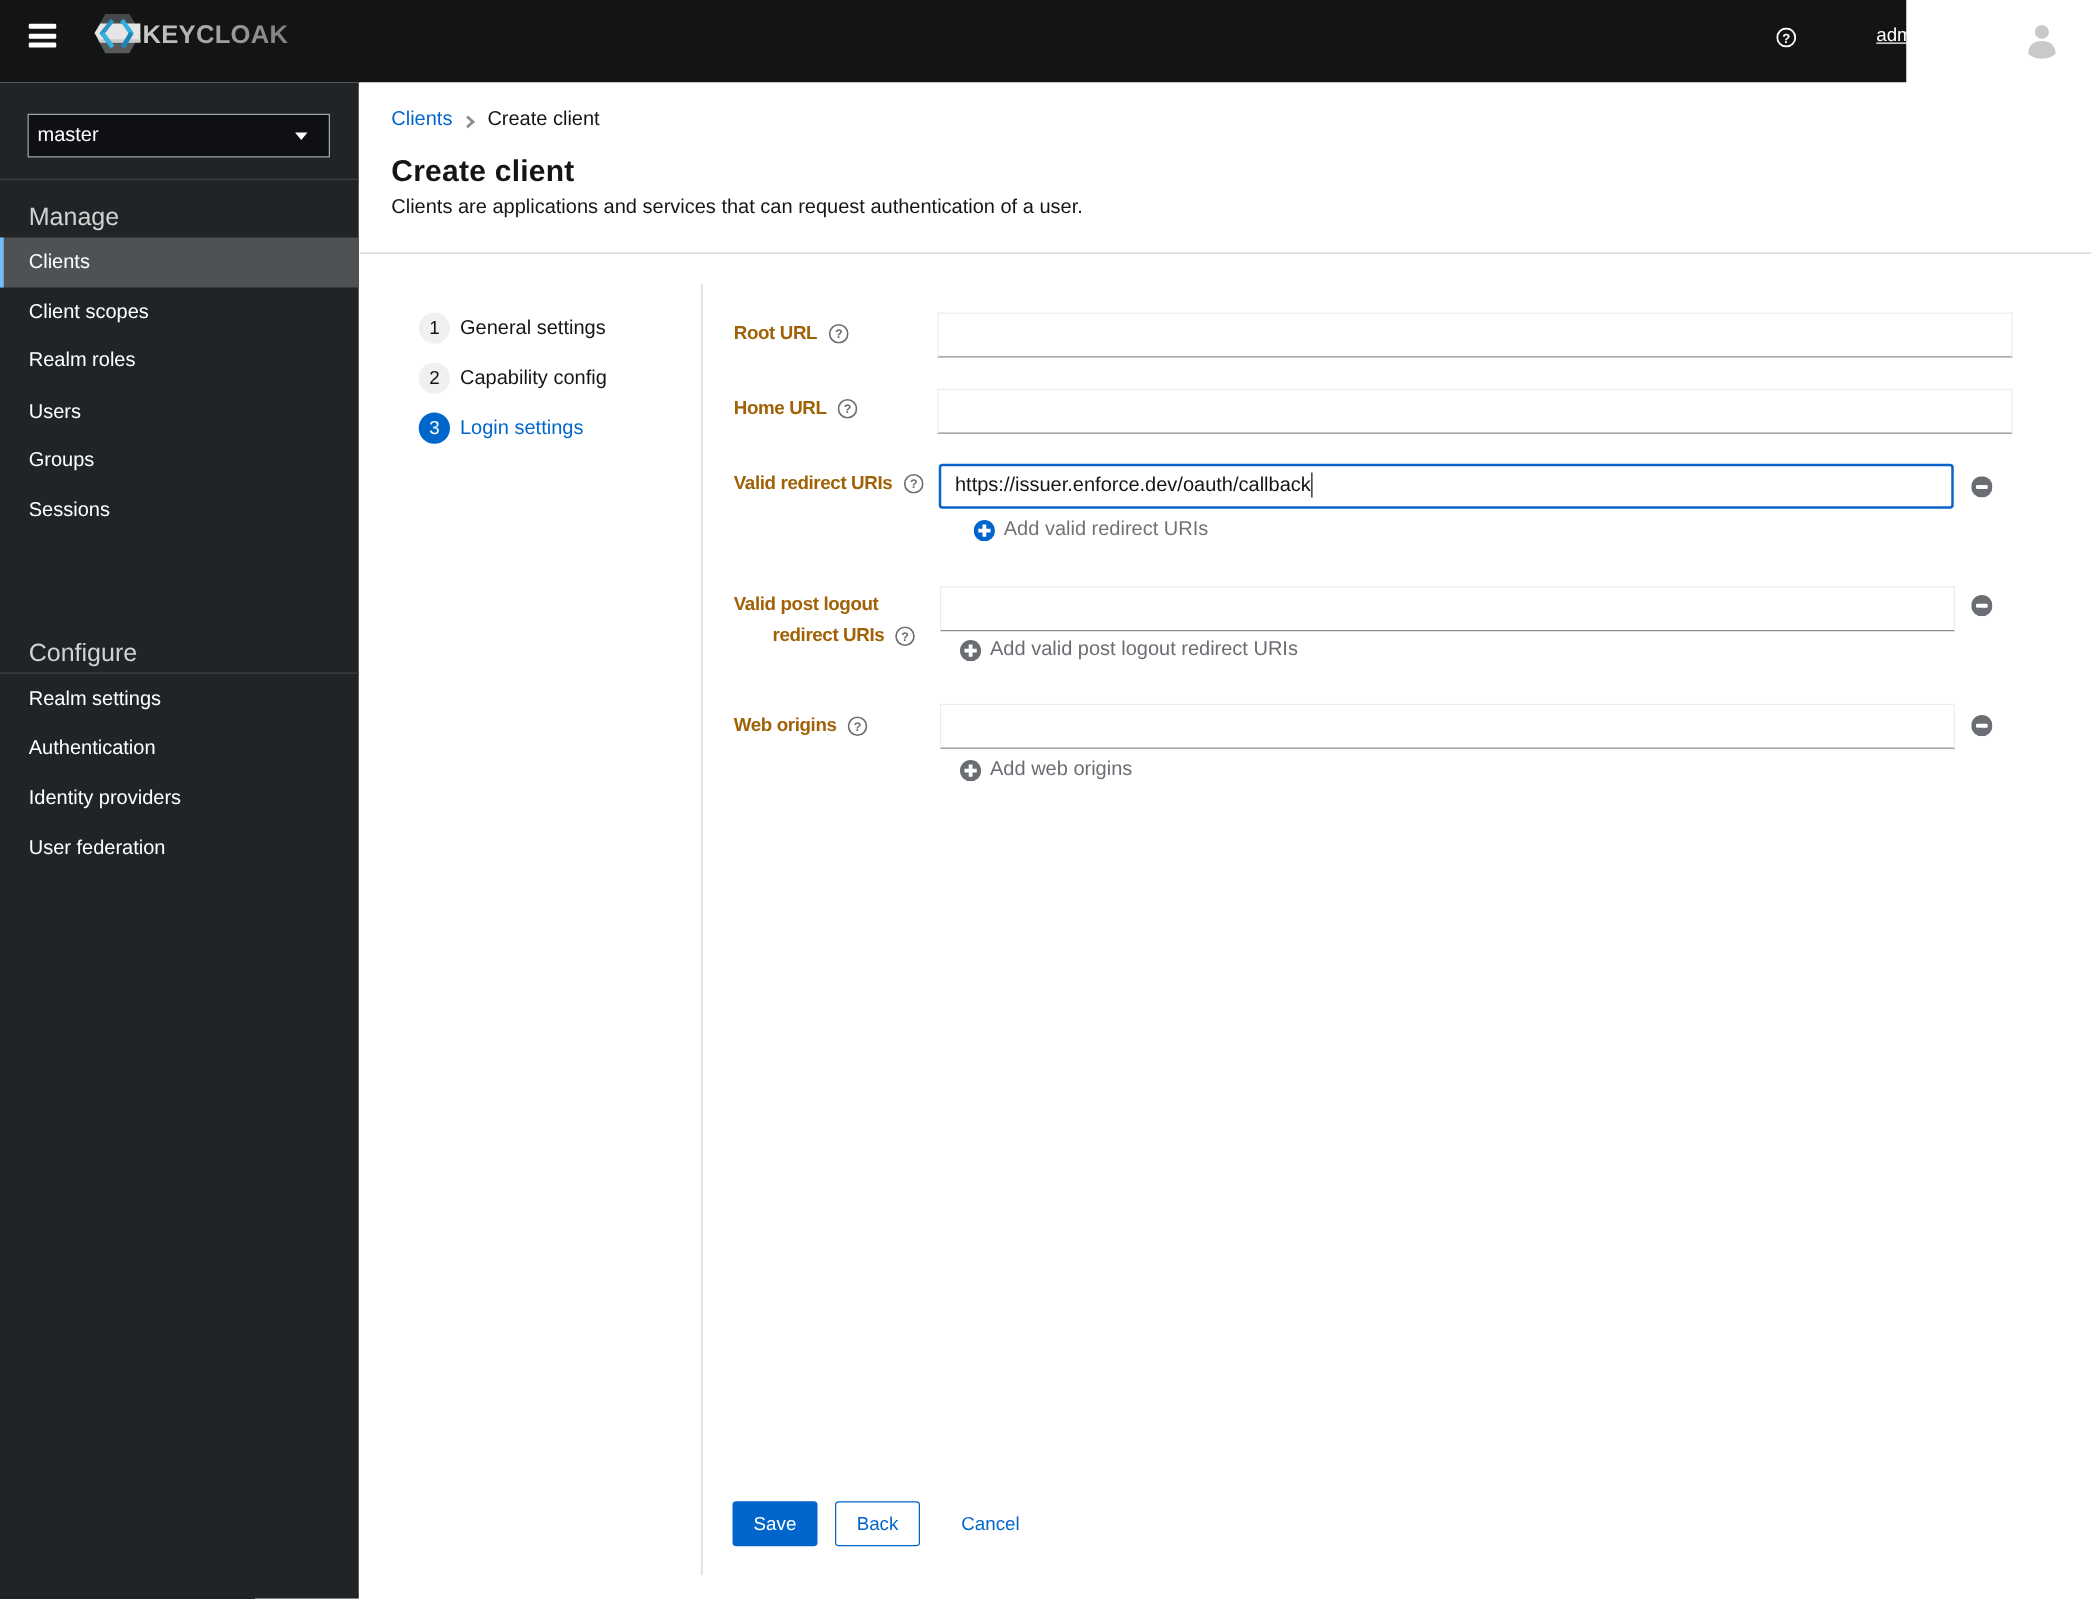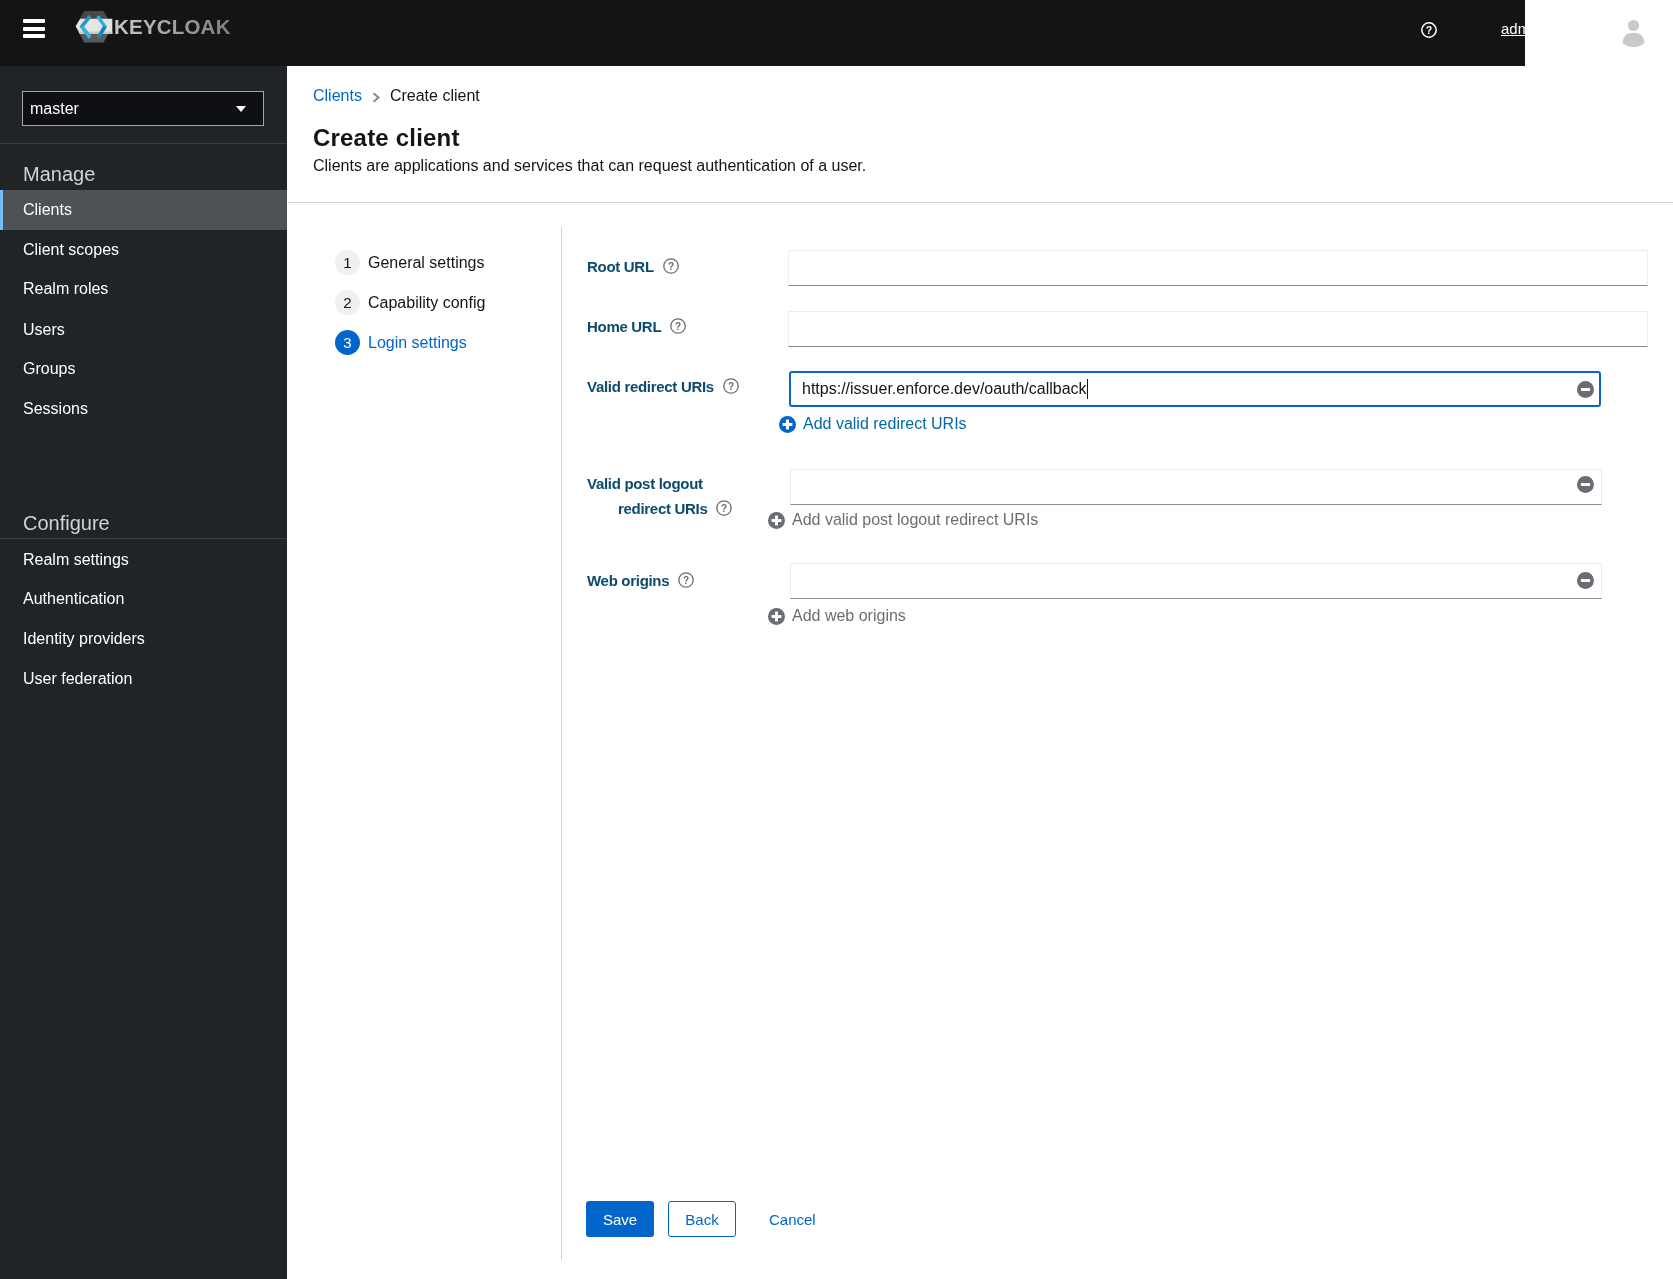--- a/index.html
+++ b/index.html
@@ -29,28 +29,28 @@
   .headline { position:absolute; left:0; top:136px; width:1385px; height:1px; background:#d2d2d2; }
 
   
   .vdiv { position:absolute; left:273px; top:161px; width:1px; height:1033px; background:#d2d2d2; }
   .step { position:absolute; left:47px; display:flex; align-items:center; font-size:16px; color:#151515; }
   .step .num { width:25px; height:25px; border-radius:50%; background:#f0f0f0; color:#151515; display:flex; align-items:center; justify-content:center; font-size:15px; margin-right:8px; }
   .step.active { color:#0066cc; }
   .step.active .num { background:#0066cc; color:#fff; }
 
   
-  .flabel { position:absolute; display:flex; align-items:flex-start; font-size:15px; letter-spacing:-0.3px; font-weight:700; color:#0c4a6e; }
+  .flabel { position:absolute; display:flex; align-items:center; font-size:15px; letter-spacing:-0.3px; font-weight:700; color:#a16207; }
   .flabel svg { margin-left:9px; }
-  .tinput { position:absolute; background:#fff; border:1px solid #ededed; border-bottom:1px solid #8a8d90; height:36px;margin-left:38px; }
+  .tinput { position:absolute; background:#fff; border:1px solid #ededed; border-bottom:1px solid #8a8d90; height:36px; }
   .tinput.focus { border:2px solid #0b63c9; border-radius:3px; font-size:16px; color:#151515; line-height:32px; padding-left:11px; }
   .caret-i { display:inline-block; width:1.5px; height:20px; background:#151515; vertical-align:middle; margin-left:0px; position:relative; top:-1px; }
   .addrow { position:absolute; display:flex; align-items:center; font-size:16px; }
   .addrow svg { margin-right:7px; }
-  .addrow.blue { color:#0369a1;padding-left:11px; }
+  .addrow.blue { color:#737373;padding-left:11px; }
   .addrow.gray { color:#6a6e73; }
   .minus { position:absolute; }
 
   
   .btn { position:absolute; height:36px; font-size:15px; border-radius:3px; display:flex; align-items:center; justify-content:center; }
   .btn.primary { background:#0066cc; color:#fff; }
   .btn.secondary { background:#fff; border:1px solid #0066cc; color:#0066cc; }
   .btn.link { color:#0066cc; }
 </style>
 </head>

